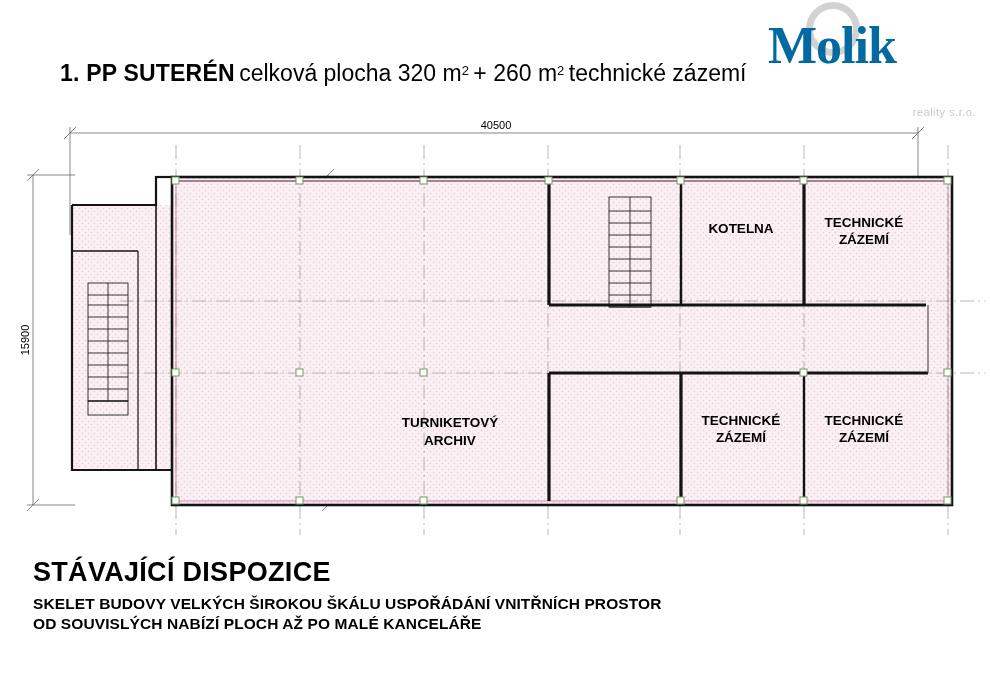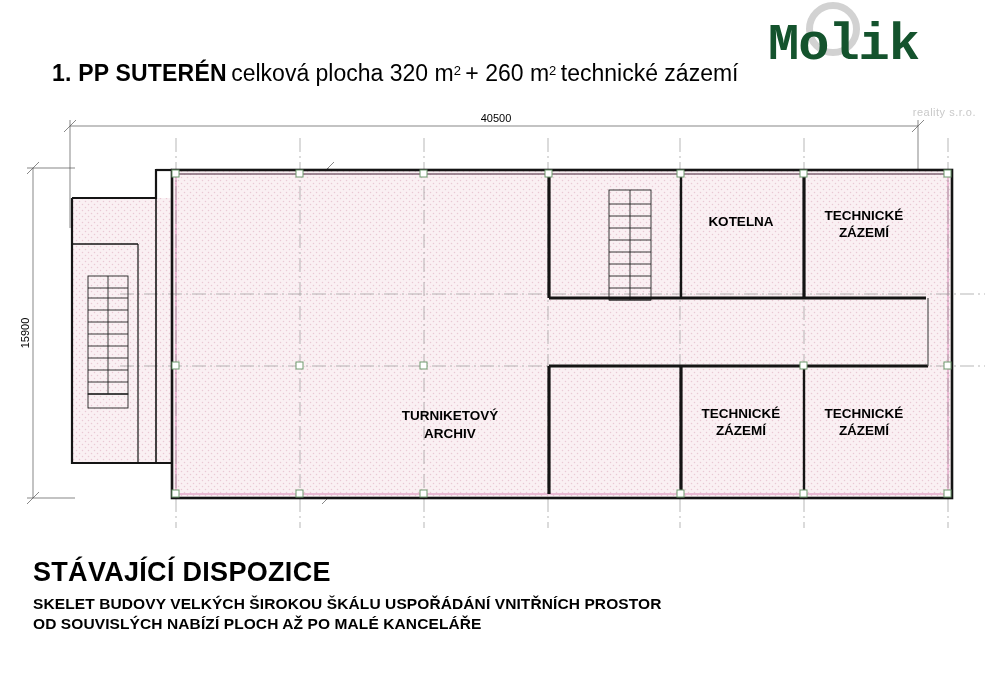--- a/index.html
+++ b/index.html
@@ -12,21 +12,21 @@
     height: 691px;
     position: relative;
     overflow: hidden;
     font-family: "Liberation Sans", sans-serif;
     color: #000000;
   }
 
   
   #header {
     position: absolute;
-    left: 52px;
+    left: 60px;
     top: 60px;
     white-space: nowrap;
   }
   #header .bold {
     font-size: 23px;
     font-weight: bold;
     letter-spacing: 0.2px;
   }
   #header .reg {
     font-size: 23px;
@@ -45,23 +45,23 @@
     width: 230px;
     height: 110px;
     pointer-events: none;
   }
   #watermark .wm-text {
     position: absolute;
     left: 14px;
     top: 16px;
     font-size: 52px;
     font-weight: bold;
-    color: #14532d;
+    color: #0369a1;
     letter-spacing: -1px;
-    font-family: Liberation Mono, monospace;
+    font-family: Liberation Serif, serif;
   }
   #watermark .wm-sub {
     position: absolute;
     right: 8px;
     top: 66px;
     font-size: 11px;
     color: #c9c9c9;
     letter-spacing: 0.5px;
     margin-top: 40px;
   }
@@ -73,21 +73,21 @@
     height: 54px;
     border-radius: 50%;
     border: 7px solid #d2d2d2;
     box-sizing: border-box;
   }
 
   
   #drawing {
     position: absolute;
     left: 0;
-    top: 98px;
+    top: 105px;
     width: 814px;
     height: 440px;
   }
   #drawing svg { display: block; }
 
   .dimtext {
     font-family: "Liberation Sans", sans-serif;
     font-size: 11px;
     fill: #000;
   }

